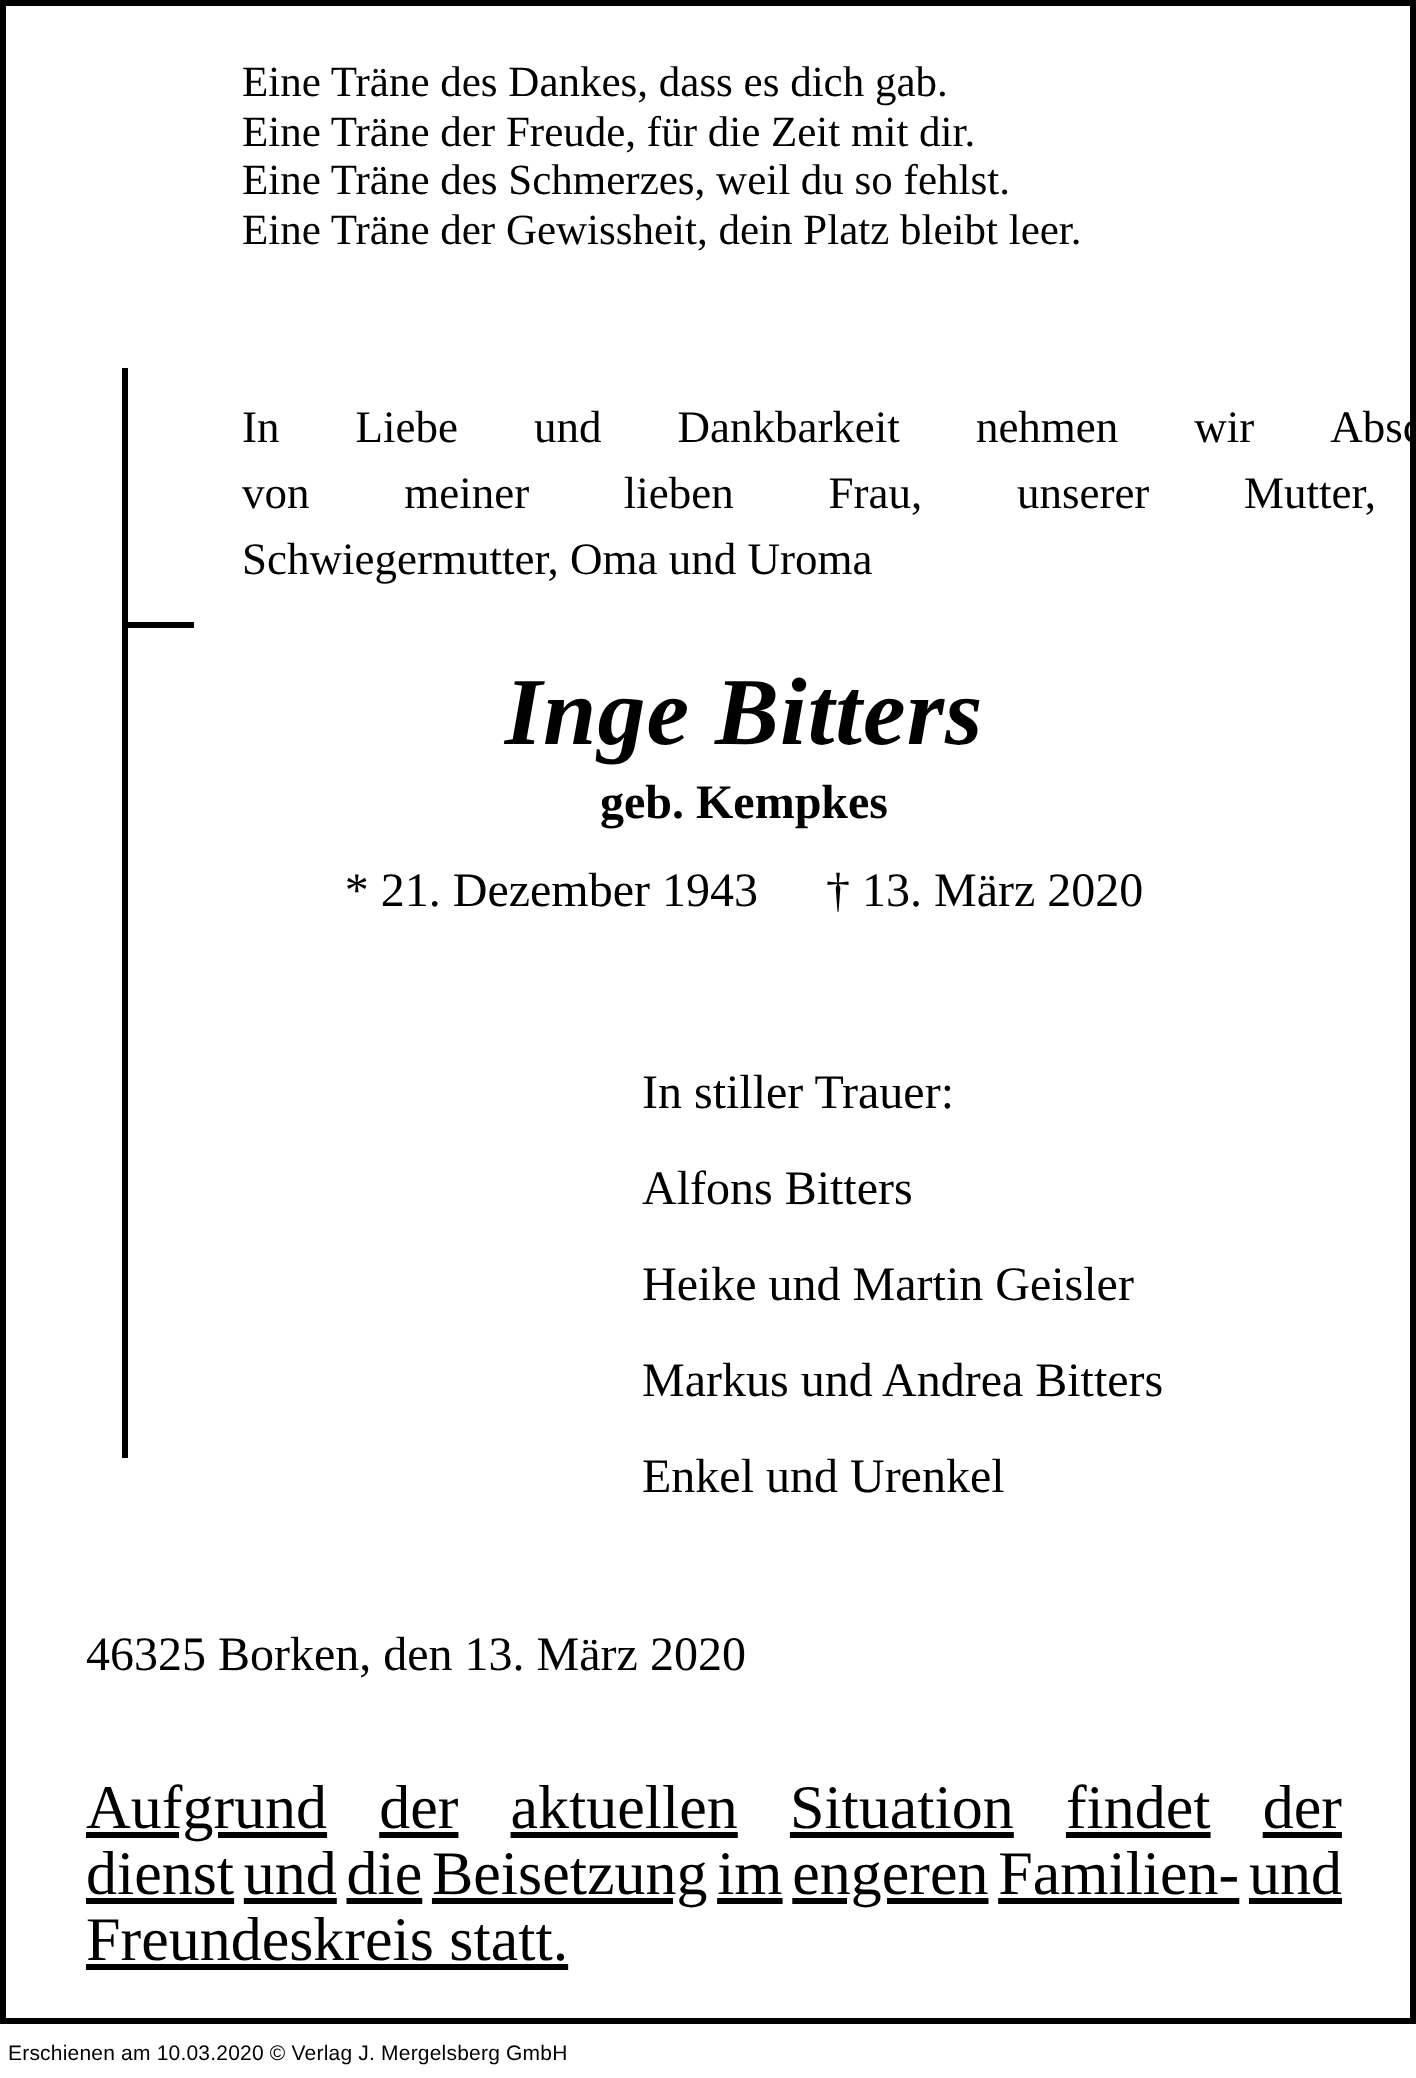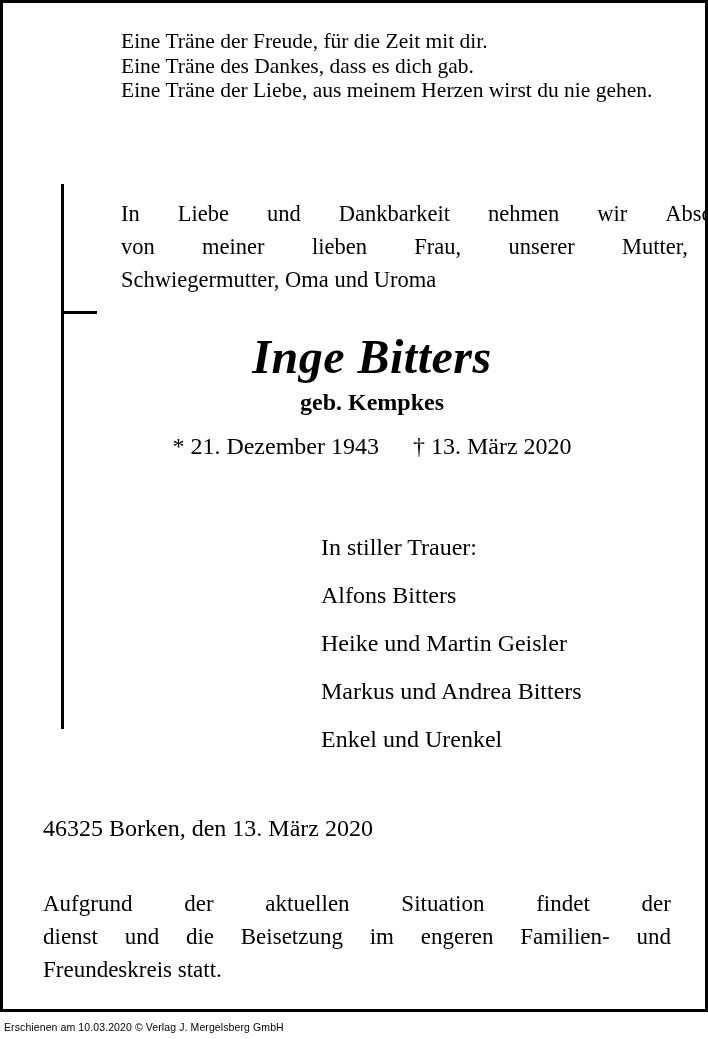--- a/index.html
+++ b/index.html
@@ -131,24 +131,25 @@
     font-size: 24px;
     line-height: 30px;
   }
 
   
   .note {
     position: absolute;
     left: 40px;
     top: 884px;
     width: 628px;
-    font-size: 23px;
+    font-size: 31px;
     line-height: 33px;
     text-align: justify;
     text-justify: inter-word;
+    text-decoration: underline;
   }
 
   
   .footer {
     position: absolute;
     left: 4px;
     top: 1021px;
     font-family: "Liberation Sans", sans-serif;
     font-size: 10.5px;
     color: #000000;
@@ -160,23 +161,24 @@
 
 <div class="obituary">
   <div class="inner">
 
     <div class="cross">
       <div class="vbar"></div>
       <div class="hbar"></div>
     </div>
 
     <div class="poem">
+      <div>Eine Träne des Dankes, dass es dich gab.</div>
       <div>Eine Träne der Freude, für die Zeit mit dir.</div>
-      <div>Eine Träne des Dankes, dass es dich gab.</div>
-      <div>Eine Träne der Liebe, aus meinem Herzen wirst du nie gehen.</div>
+      <div>Eine Träne des Schmerzes, weil du so fehlst.</div>
+      <div>Eine Träne der Gewissheit, dein Platz bleibt leer.</div>
     </div>
 
     <div class="intro">
       <div style="display:flex; justify-content:space-between;gap:38px;">
           <span>In</span>
           <span>Liebe</span>
           <span>und</span>
           <span>Dankbarkeit</span>
           <span>nehmen</span>
           <span>wir</span>

